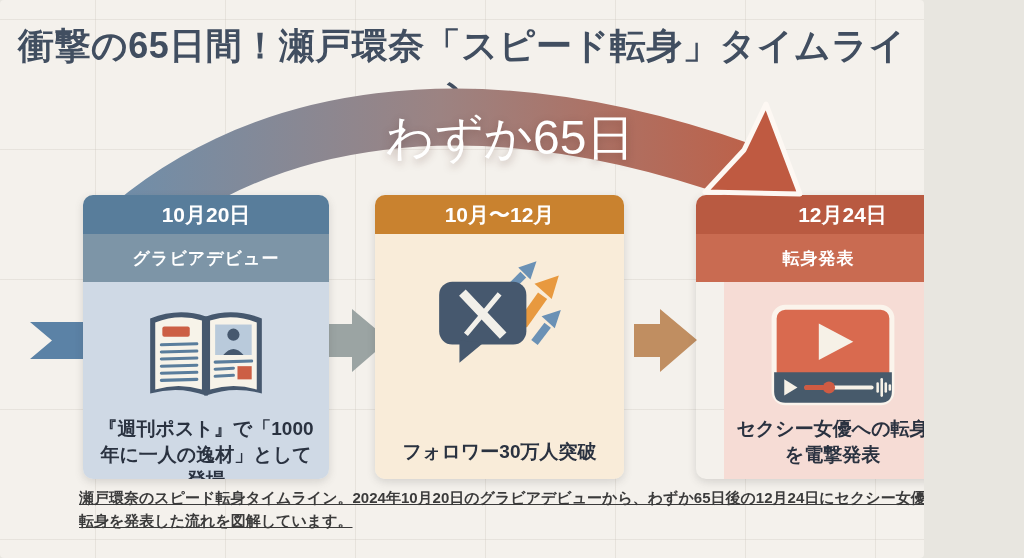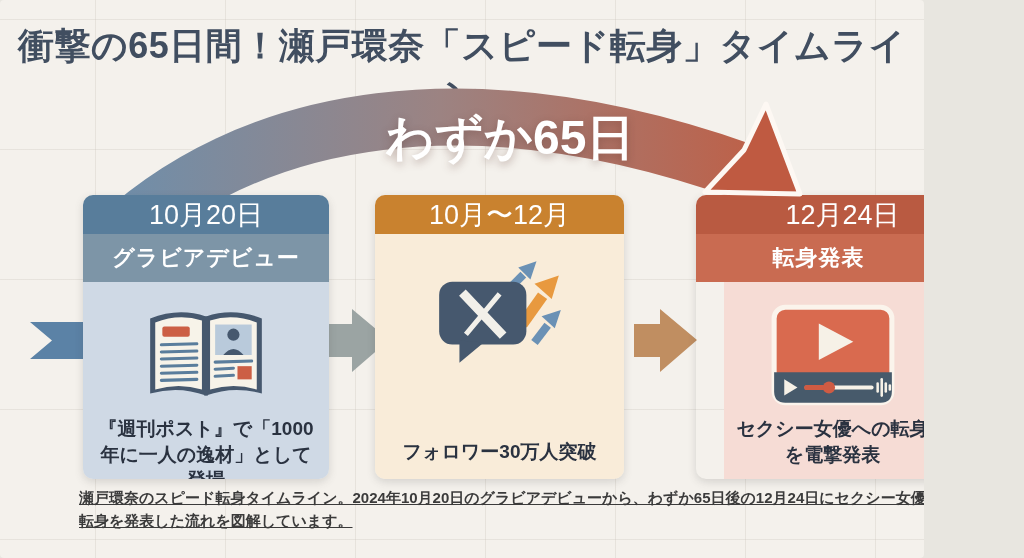--- a/index.html
+++ b/index.html
@@ -17,38 +17,38 @@
   }
   .page-title {
     position:absolute; top:22px; left:0; width:100%;
     text-align:center; font-size:36px; font-weight:800;
     color:#414e60; letter-spacing:0.5px;
   }
   svg.layer { position:absolute; left:0; top:0; }
   .z1 { z-index:1; } .z5 { z-index:5; }
   .arc-label {
     position:absolute; top:106px; left:310px; width:400px; z-index:6;
-    text-align:center; font-size:48px; font-weight:700; color:#ffffff;
+    text-align:center; font-size:48px; font-weight:400; color:#ffffff;
     text-shadow:0 3px 8px rgba(90,50,40,0.35);
   }
   .card {
     position:absolute; top:195px; height:284px; z-index:4;
     border-radius:10px; overflow:hidden; display:flex; flex-direction:column;
     box-shadow:0 3px 8px rgba(70,70,70,0.18);
   }
   .card-1 { left:83px;  width:246px; }
   .card-2 { left:375px; width:249px; }
   .card-3 { left:696px; width:245px; }
   .card-date {
     height:39px; flex:0 0 39px; display:flex; align-items:center; justify-content:center;
-    color:#fff; font-size:27px; font-weight:400;
+    color:#fff; font-size:21px; font-weight:700;
   }
   .card-title {
     height:48px; flex:0 0 48px; display:flex; align-items:center; justify-content:center;
-    color:#fff; font-size:22px; font-weight:800; letter-spacing:1px;
+    color:#fff; font-size:17px; font-weight:800; letter-spacing:1px;
   }
   .card-body {
     flex:1; display:flex; flex-direction:column; align-items:center;
     justify-content:space-between; padding:12px 10px 14px;
   }
   .card-1 .card-date  { background:#587d9b; }
   .card-1 .card-title { background:#7d95a7; }
   .card-1 .card-body  { background:#cfd9e5; }
   .card-2 .card-date  { background:#c9822f; }
   .card-2 .card-title { background:#de9b43; }

